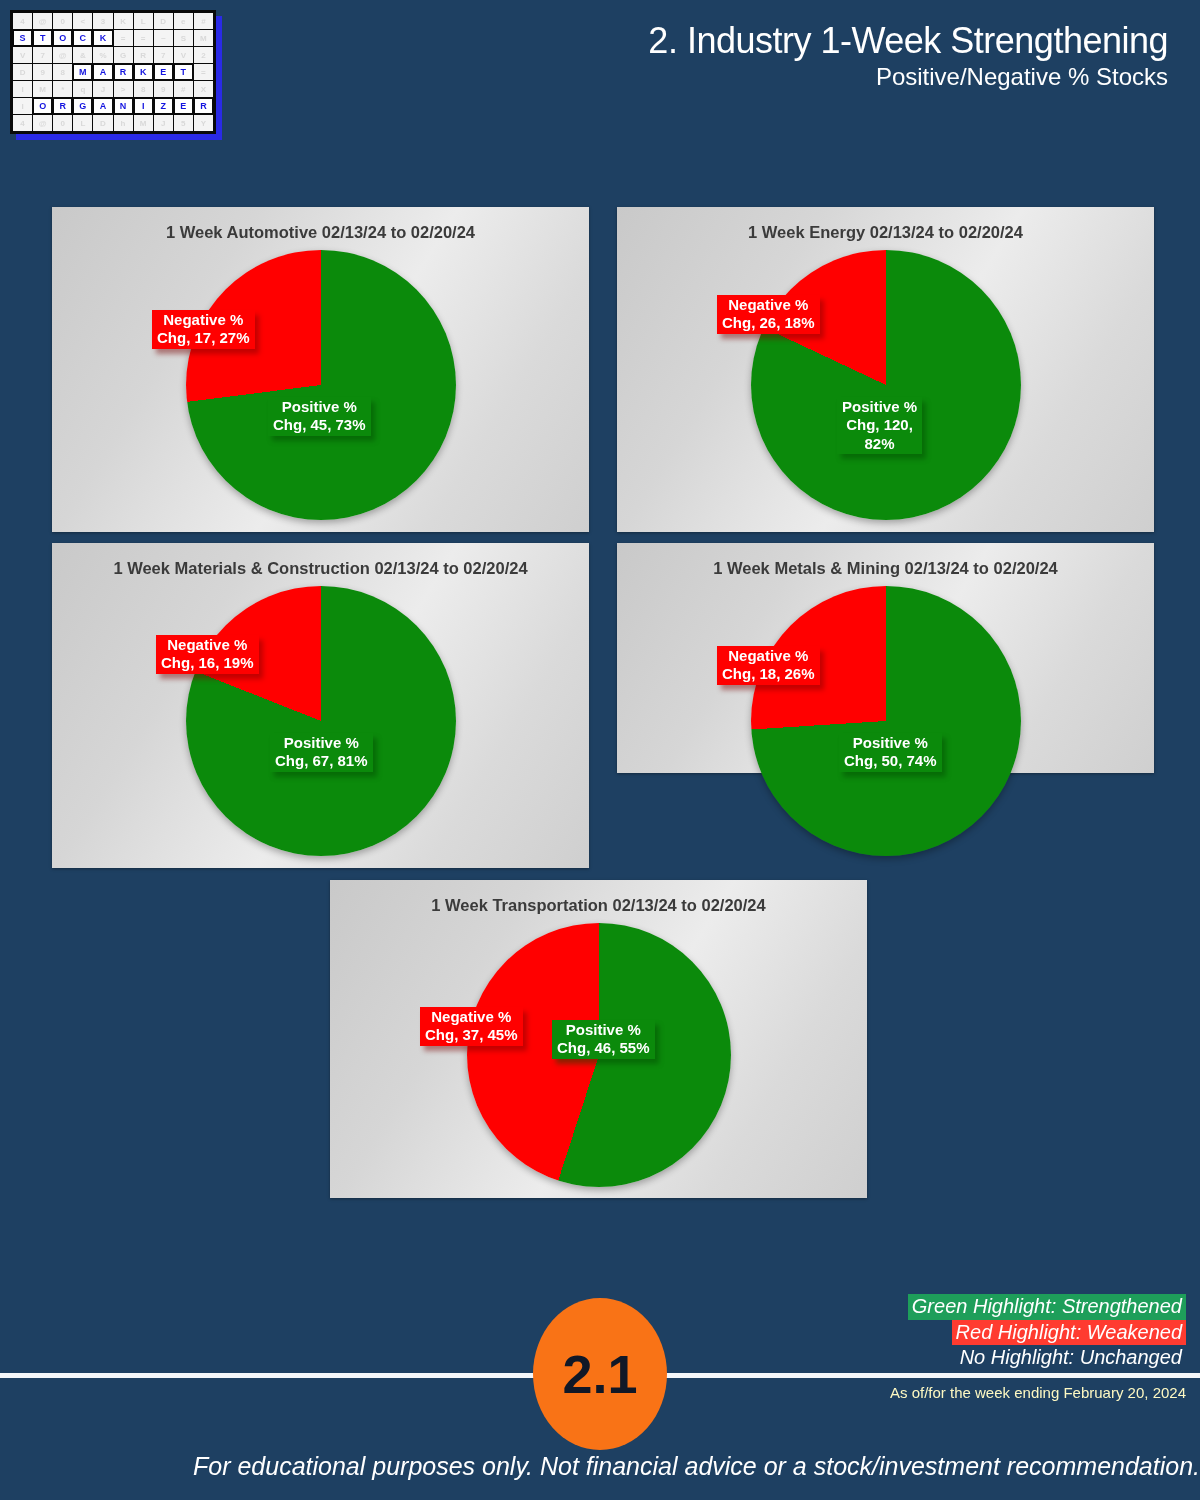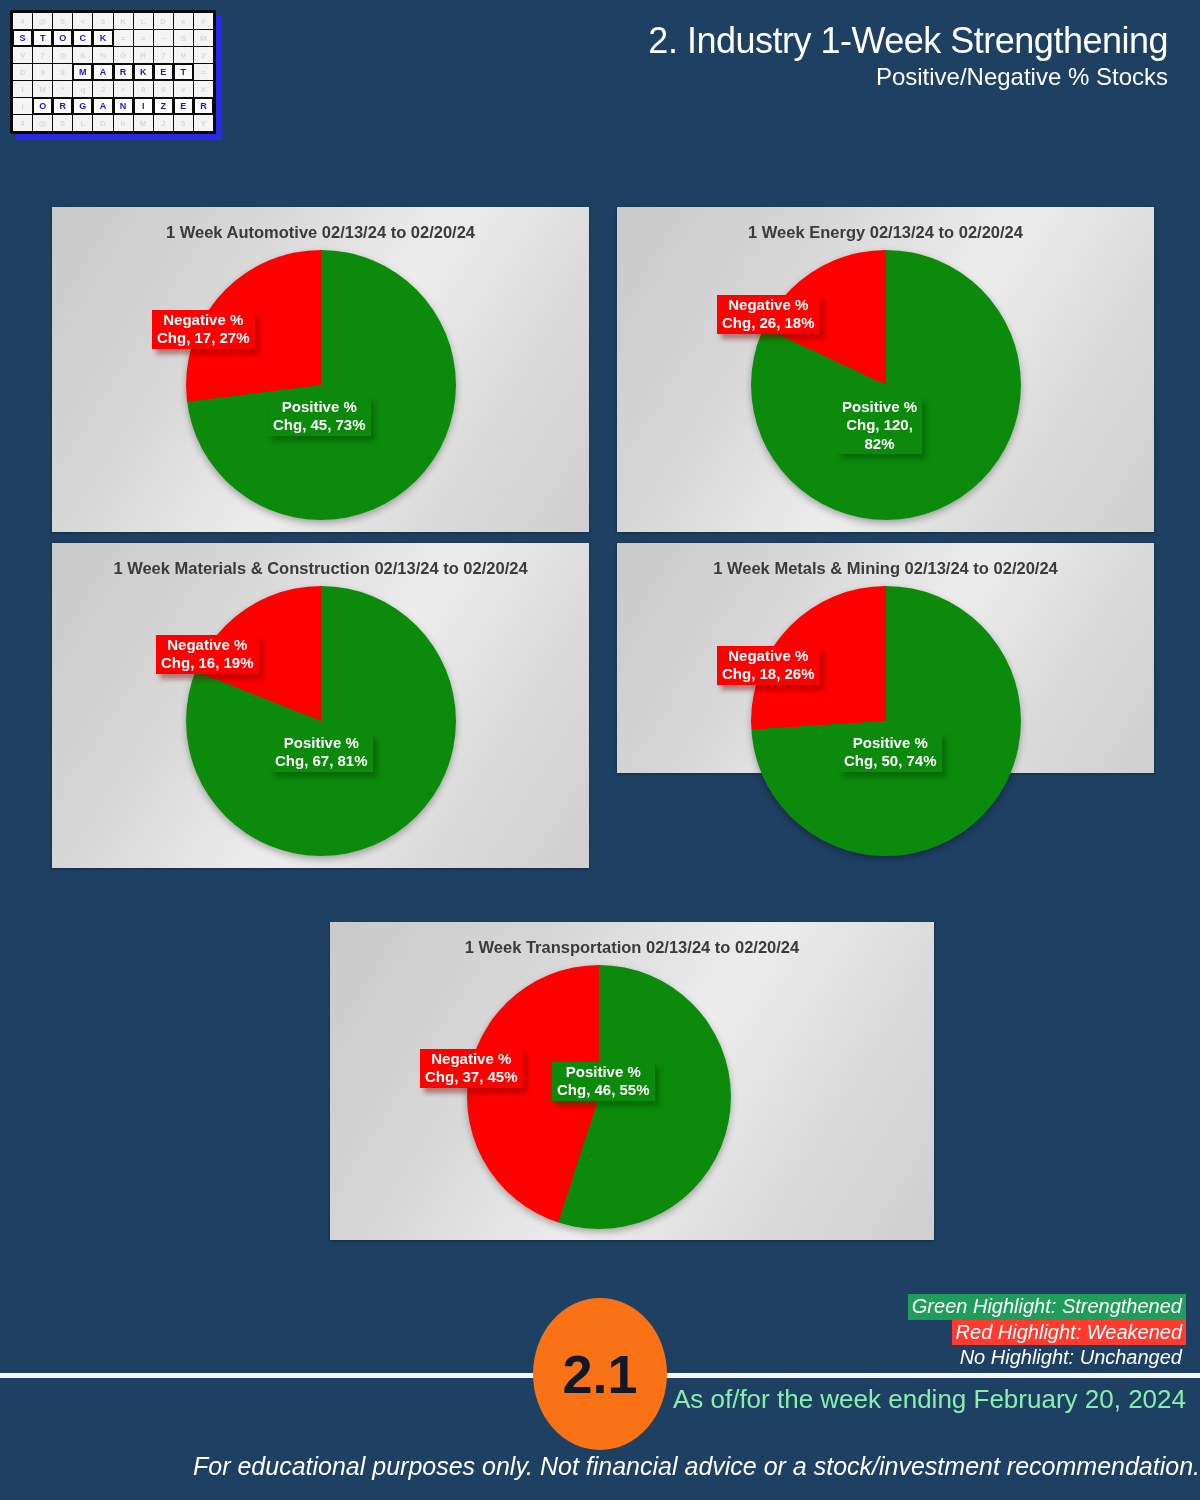--- a/index.html
+++ b/index.html
@@ -46,21 +46,21 @@
          border-radius:50%;background:#f97316;display:flex;align-items:center;
          justify-content:center;}
   #badge span{font-size:54px;font-weight:bold;color:#111827;
               font-family:"Liberation Sans",sans-serif;}
   #legend{position:absolute;right:14px;top:1294px;text-align:right;line-height:1.28;}
   #legend div{font-style:italic;font-size:20px;color:#ffffff;display:inline-block;
               padding:0 4px;font-family:"Liberation Sans",sans-serif;}
   #legend .g{background:#1e9e5a;}
   #legend .r{background:#ff3b30;}
   #legend .n{background:transparent;}
-  #asof{position:absolute;right:14px;top:1384px;font-size:26px;color:#86efac;
+  #asof{position:absolute;right:14px;top:1384px;font-size:15px;color:#fef9c3;
         font-family:"Liberation Sans",sans-serif;}
   #disclaimer{position:absolute;left:0;right:0;top:1452px;text-align:right;
               font-size:25px;font-style:italic;color:#ffffff;
               font-family:"Liberation Sans",sans-serif;}
 </style>
 </head>
 <body>
 
 <div id="logo">
   <div class="logo-shadow"></div>
@@ -180,21 +180,21 @@
     <div class="panel" style="left: 617px; top: 543px; width: 537px; height: 230px;">
       <div class="panel-title">1 Week Metals &amp; Mining 02/13/24 to 02/20/24</div>
       <div class="pie-wrap">
         <div class="pie" style="left: 134px; top: 43px; width: 270px; height: 270px; background: conic-gradient(rgb(11, 138, 11) 0deg, rgb(11, 138, 11) 266.4deg, rgb(255, 0, 0) 266.4deg, rgb(255, 0, 0) 360deg);"></div>
         <div class="lbl neg" style="left: 100px; top: 103px;">Negative %
 Chg, 18, 26%</div>
         <div class="lbl pos" style="left: 222px; top: 190px;">Positive %
 Chg, 50, 74%</div>
       </div>
     </div>
-    <div class="panel" style="left: 330px; top: 880px; width: 604px; height: 318px; margin-top: 42px;">
+    <div class="panel" style="left: 330px; top: 880px; width: 537px; height: 318px;">
       <div class="panel-title">1 Week Transportation 02/13/24 to 02/20/24</div>
       <div class="pie-wrap">
         <div class="pie" style="left: 137px; top: 43px; width: 264px; height: 264px; background: conic-gradient(rgb(11, 138, 11) 0deg, rgb(11, 138, 11) 198deg, rgb(255, 0, 0) 198deg, rgb(255, 0, 0) 360deg);"></div>
         <div class="lbl neg" style="left: 90px; top: 127px;">Negative %
 Chg, 37, 45%</div>
         <div class="lbl pos" style="left: 222px; top: 140px;">Positive %
 Chg, 46, 55%</div>
       </div>
     </div>
   </div>

